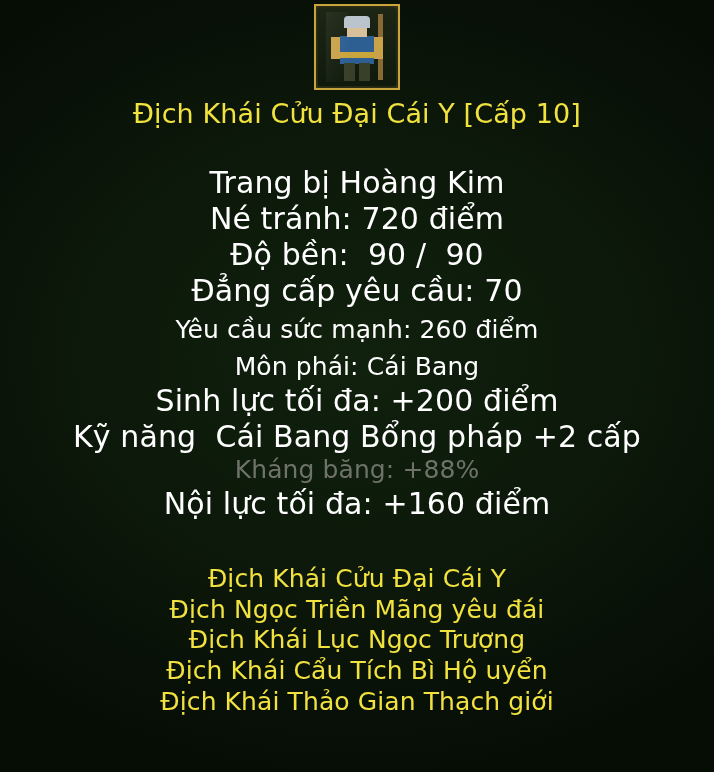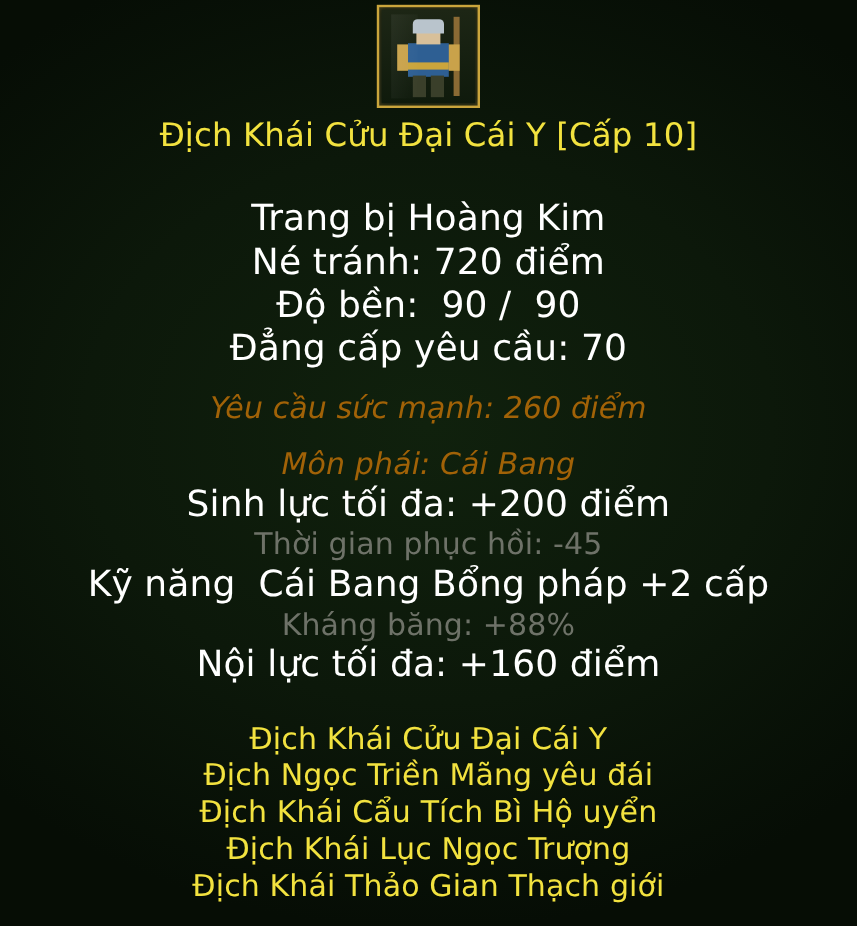--- a/index.html
+++ b/index.html
@@ -71,23 +71,23 @@
   .subtitle {
     font-size: 25px;
     color: #ffffff;
     margin-top: 4px;
   }
   .elem-value { color: #f2e23f; }
   .gap-lg { height: 34px; }
   .gap-md { height: 26px; }
   .white { color: #ffffff; font-size: 30px; margin-top: 4px; }
   .yellow { color: #f2e23f; font-size: 25px; margin-top: 4px; }
-  .red { color: #a16207; font-size: 25px; margin-top: 20px; font-style: italic; }
+  .red { color: #ffffff; font-size: 25px; margin-top: 10px; }
   .gray { color: #6e7268; font-size: 25px; margin-top: 4px; }
-  .set-list { margin-top: 2px; width: 100%; }
+  .set-list { margin-top: 16px; width: 100%; }
 </style>
 </head>
 <body>
 
 <div id="tooltip">
 
   <div class="icon-frame">
     <div class="icon-inner">
       <div class="fig fig-staff"></div>
       <div class="fig fig-armL"></div>
@@ -107,28 +107,27 @@
 
   <div class="gap-lg"></div>
 
   <div class="line white">Trang bị Hoàng Kim</div>
   <div class="line white">Né tránh: 720 điểm</div>
   <div class="line white">Độ bền:  90 /  90</div>
   <div class="line white">Đẳng cấp yêu cầu: 70</div>
   <div class="line red">Yêu cầu sức mạnh: 260 điểm</div>
   <div class="line red">Môn phái: Cái Bang</div>
   <div class="line white">Sinh lực tối đa: +200 điểm</div>
-  <div class="line gray">Thời gian phục hồi: -45</div>
   <div class="line white">Kỹ năng  Cái Bang Bổng pháp +2 cấp</div>
   <div class="line gray">Kháng băng: +88%</div>
   <div class="line white">Nội lực tối đa: +160 điểm</div>
 
   <div class="gap-md"></div>
 
   <div class="set-list">
     <div class="line yellow">Địch Khái Cửu Đại Cái Y</div>
     <div class="line yellow">Địch Ngọc Triền Mãng yêu đái</div>
+    <div class="line yellow">Địch Khái Lục Ngọc Trượng</div>
     <div class="line yellow">Địch Khái Cẩu Tích Bì Hộ uyển</div>
-    <div class="line yellow">Địch Khái Lục Ngọc Trượng</div>
     <div class="line yellow">Địch Khái Thảo Gian Thạch giới</div>
   </div>
 
 </div>
 
 </body></html>

